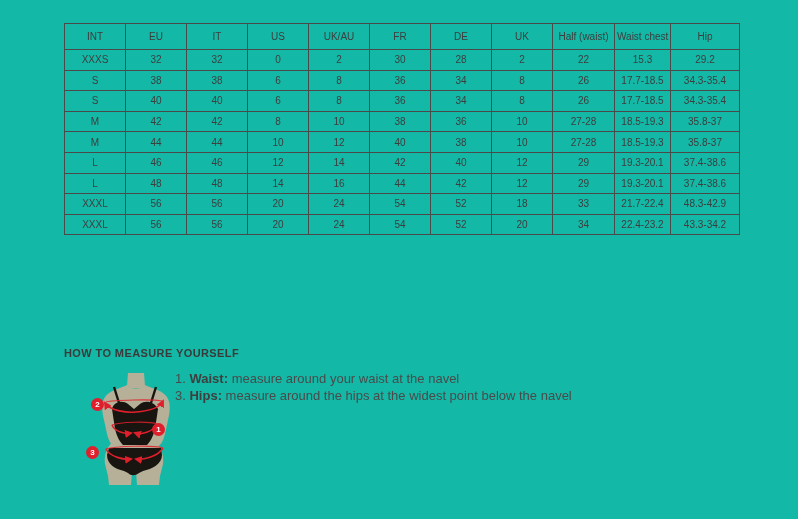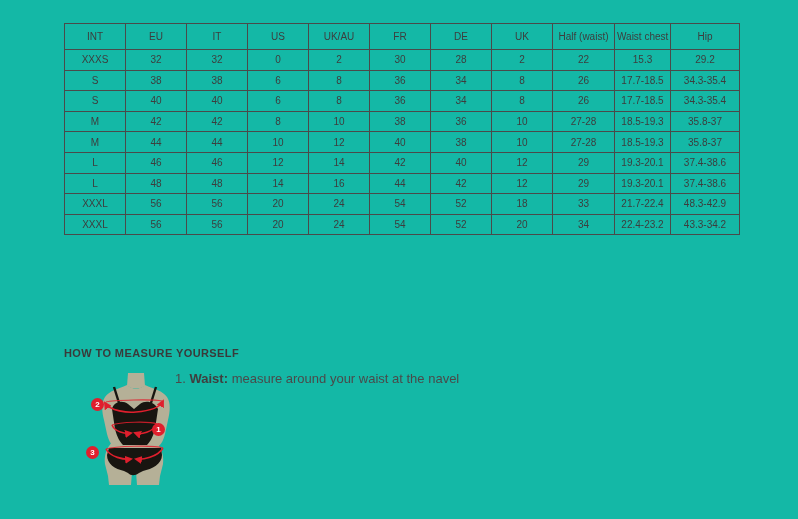--- a/index.html
+++ b/index.html
@@ -232,15 +232,20 @@
     <div class="badge badge-chest">2</div>
     <div class="badge badge-hips">3</div>
   </div>
 
   <ol class="steps">
     <li class="step">
       <span>1.</span>
       <b>Waist:</b>
       <span>measure around your waist at the navel</span>
     </li>
+    <li class="step">
+      <span>3.</span>
+      <b>Hips:</b>
+      <span>measure around the hips at the widest point below the navel</span>
+    </li>
   </ol>
 
 </div>
 
 </body></html>

